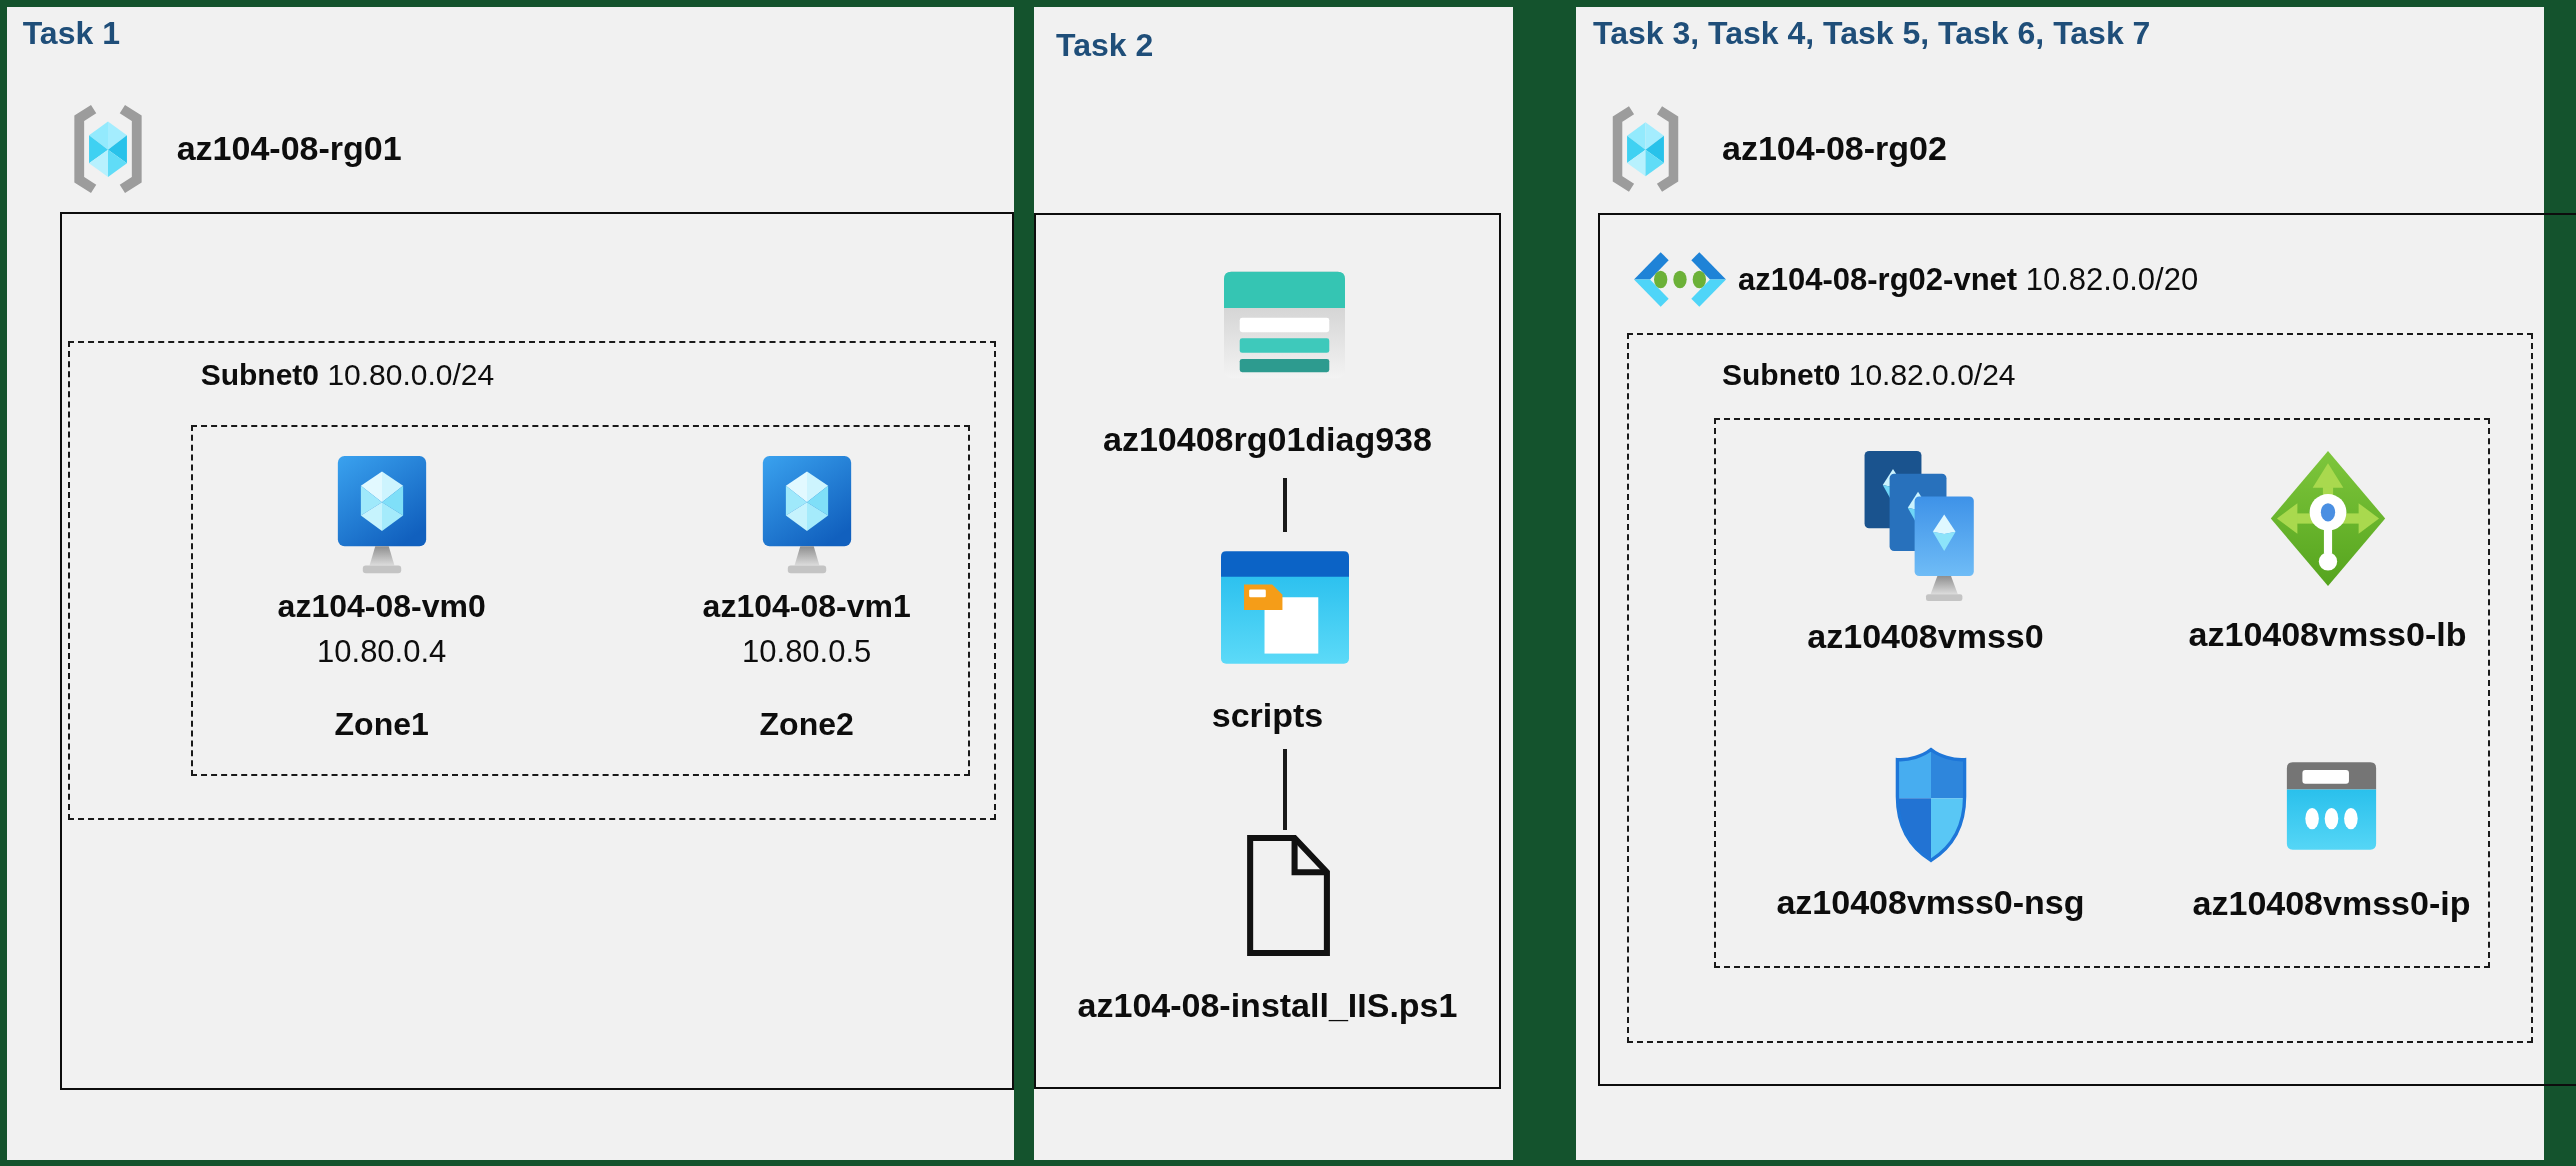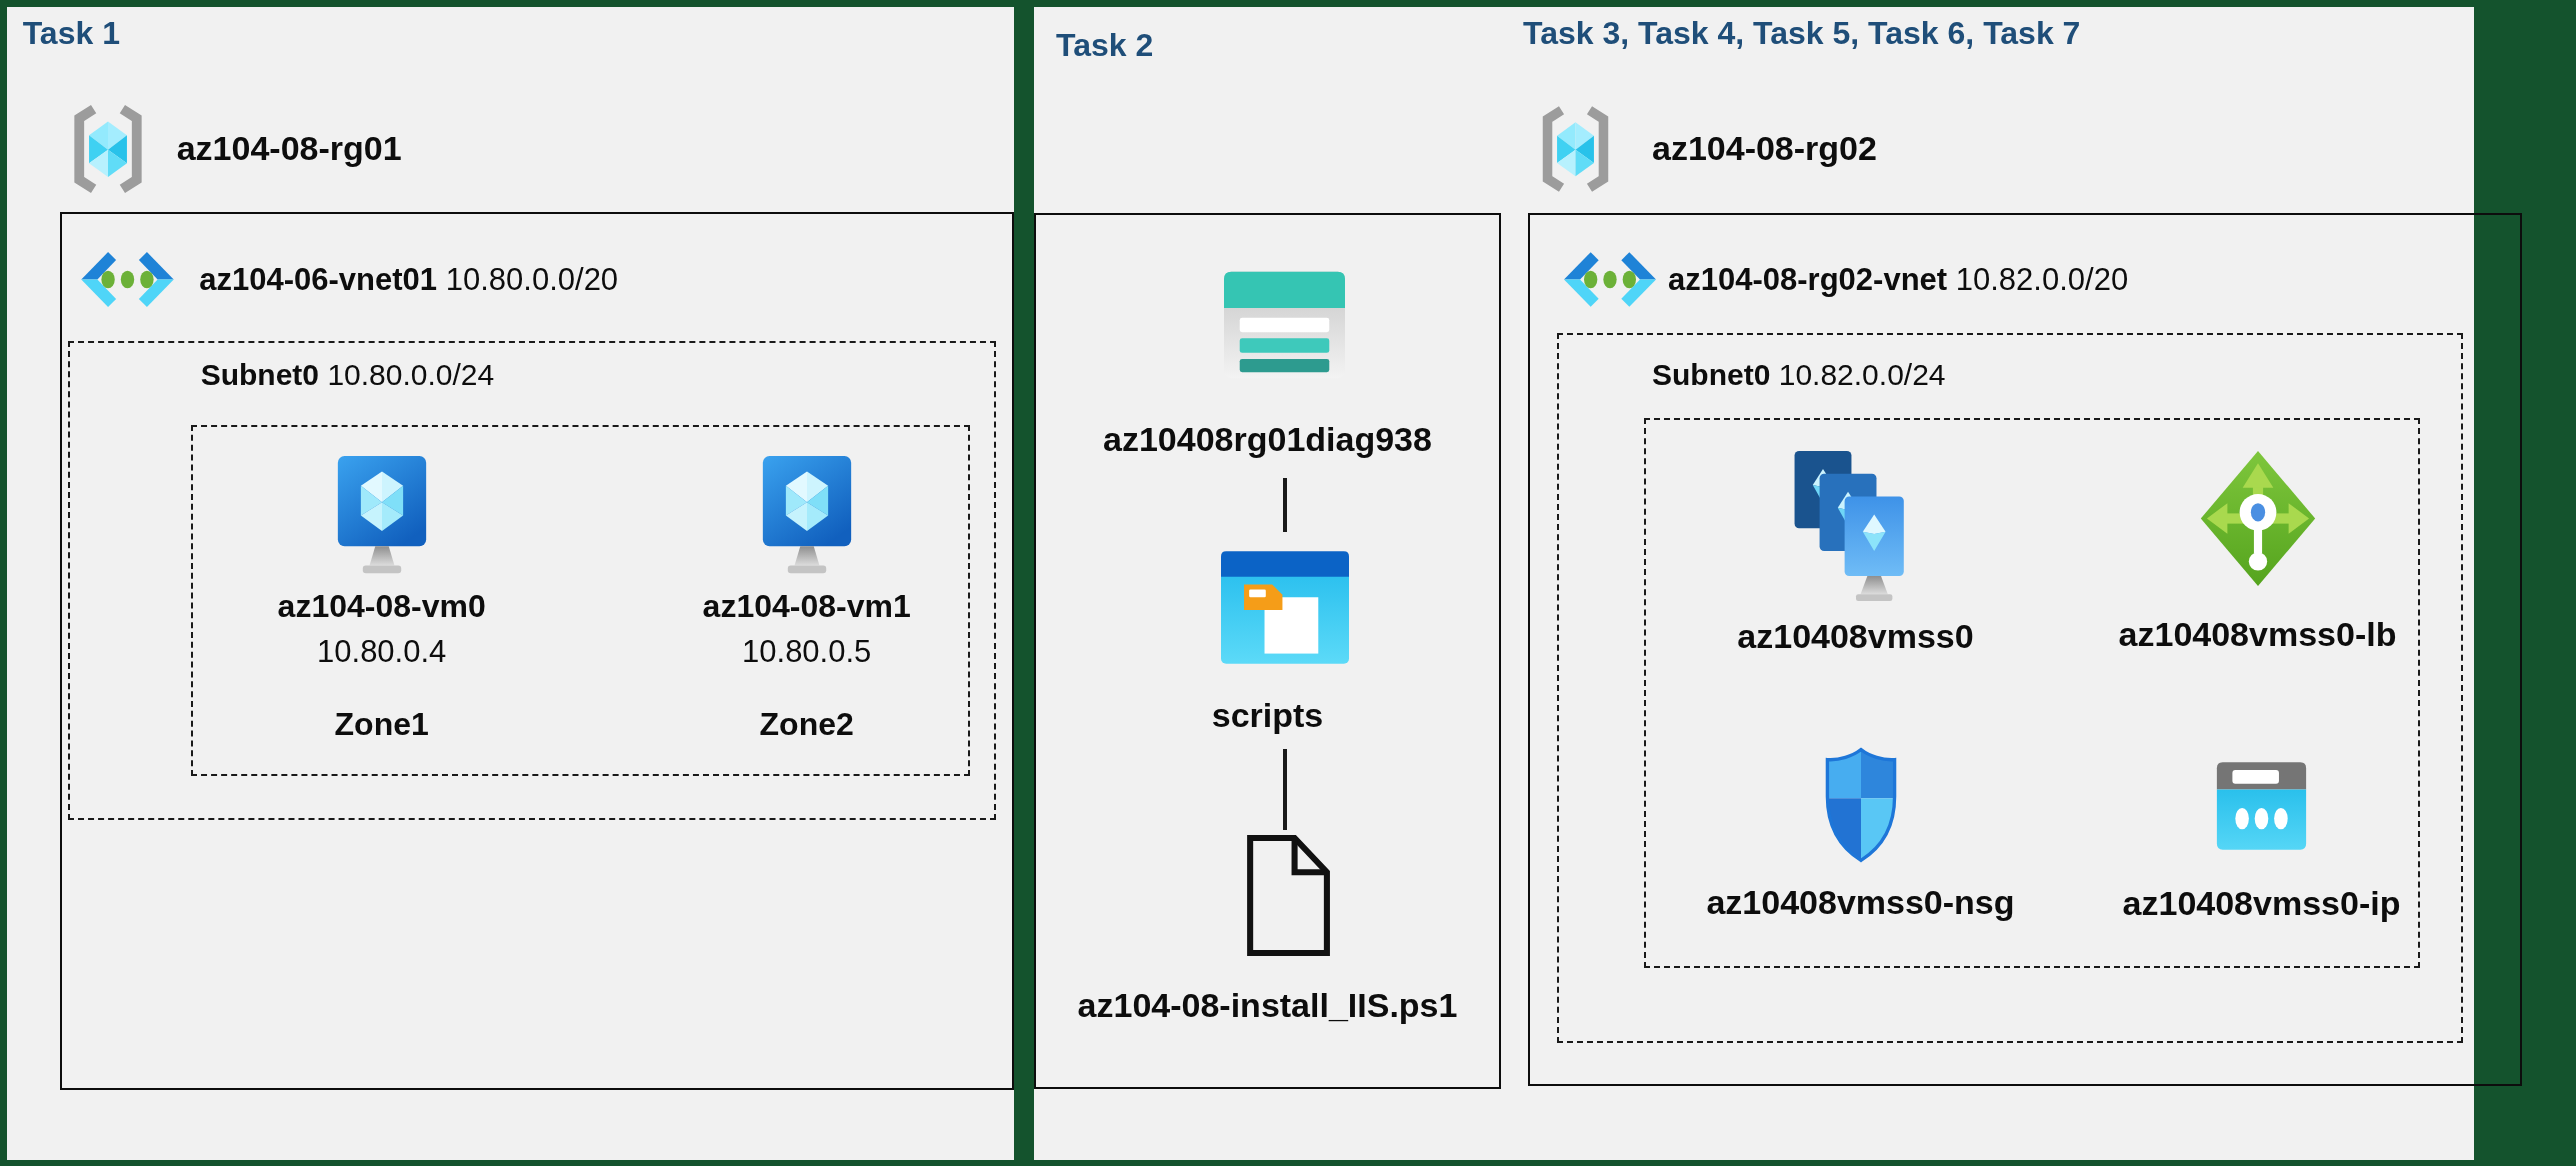--- a/index.html
+++ b/index.html
@@ -1,21 +1,21 @@
 <!DOCTYPE html>
 <html style="font-size:10.8px"><head>
 <meta charset="utf-8">
 <style>
   html,body{margin:0;padding:0;background:#000;}
   #canvas{position:relative;width:2576px;height:1166px;background:#14532d;
           font-family:"Liberation Sans","DejaVu Sans",sans-serif;color:#0d0d0d;overflow:hidden;}
   .panel{position:absolute;top:6.7px;height:1153px;background:#f1f1f1;}
   #panel-task1{left:6.7px;width:1007px;}
   #panel-task2{left:1034px;width:479px;}
-  #panel-task3{left:1506px;width:968px;}
+  #panel-task3{left:1576px;width:968px;}
   .panel-title{position:absolute;font-size:32px;font-weight:bold;color:#1f4e79;white-space:nowrap;}
   #panel-task1 .panel-title{left:16px;top:8px;}
   #panel-task2 .panel-title{left:22px;top:20px;}
   #panel-task3 .panel-title{left:17px;top:8px;}
   .solid-box{position:absolute;border:2.7px solid #0d0d0d;box-sizing:border-box;}
   .dashed-box{position:absolute;border:2.7px dashed #1a1a1a;box-sizing:border-box;}
   .res-row{position:absolute;display:flex;align-items:center;}
   .rg-label{font-size:34px;font-weight:bold;white-space:nowrap;}
   .vnet-label,.subnet-label{font-size:31px;white-space:nowrap;}
   .vnet-label b,.subnet-label b{font-weight:bold;}
@@ -83,32 +83,20 @@
         <polygon points="41,54 41,97 70,76" fill="#3fd1f2"></polygon>
         <polygon points="99,54 99,97 70,76" fill="#28c2ea"></polygon>
         <polygon points="41,97 70,118 70,76" fill="#b7f1fe"></polygon>
         <polygon points="99,97 70,118 70,76" fill="#60dcf7"></polygon>
       </svg>
       <span class="rg-label">az104-08-rg01</span>
     </div>
 
     <div class="solid-box" style="left:53px;top:205px;width:954px;height:878px"></div>
 
-    <div class="res-row" style="left:70px;top:236px;height:74px;gap:21.6px">
-      <svg width="101" height="71" viewBox="0 0 150 106">
-        <polygon points="6,53 46,12 58,24 30,53" fill="#1f83d7"></polygon>
-        <polygon points="6,53 46,94 58,82 30,53" fill="#4fd5f8"></polygon>
-        <polygon points="144,53 104,12 92,24 120,53" fill="#1f83d7"></polygon>
-        <polygon points="144,53 104,94 92,82 120,53" fill="#4fd5f8"></polygon>
-        <ellipse cx="46" cy="53" rx="10" ry="13" fill="#6cb138"></ellipse>
-        <ellipse cx="75" cy="53" rx="10" ry="13" fill="#6cb138"></ellipse>
-        <ellipse cx="104" cy="53" rx="10" ry="13" fill="#6cb138"></ellipse>
-      </svg>
-      <span class="vnet-label"><b>az104-06-vnet01</b> <span>10.80.0.0/20</span></span>
-    </div>
 
     <div class="dashed-box" style="left:61px;top:334px;width:928px;height:479px"></div>
     <div class="subnet-label" style="left:194px;top:351px"><b>Subnet0</b> <span>10.80.0.0/24</span></div>
 
     <div class="dashed-box" style="left:184px;top:418px;width:779px;height:351px"></div>
 
     <div class="res-group" style="left:220px;top:442px;width:310px">
       <svg width="96" height="139" viewBox="0 0 100 130">
         <rect x="4" y="0" width="92" height="94" rx="7" fill="url(#gradVm)"></rect>
         <polygon points="50,16 28,31 50,48" fill="#e2f9ff"></polygon>

